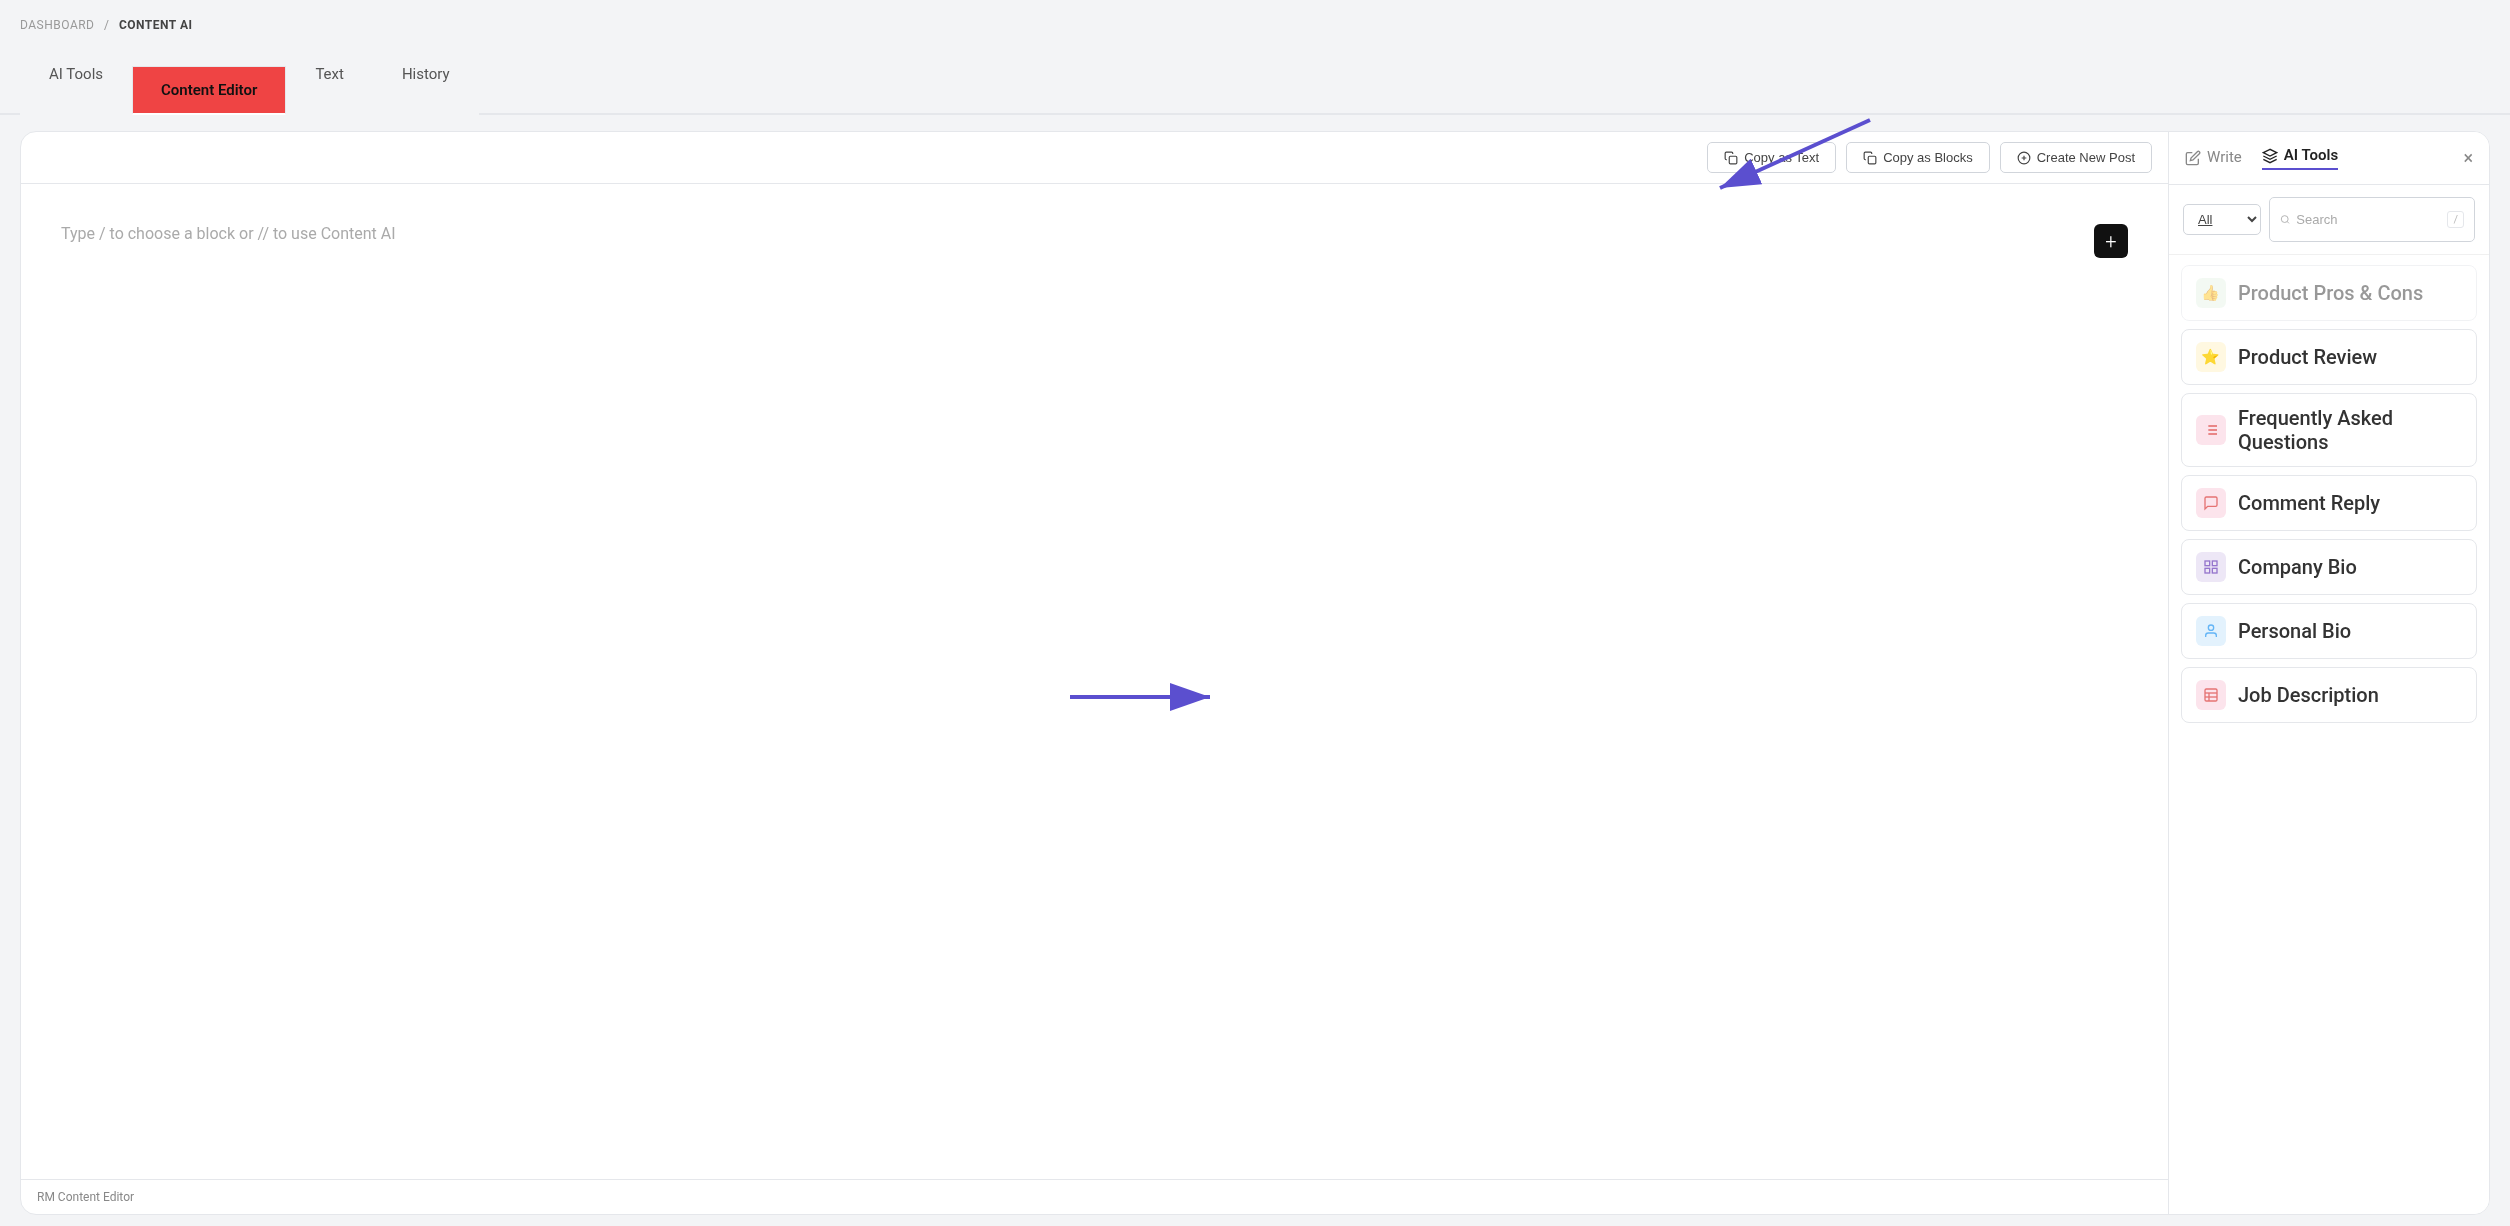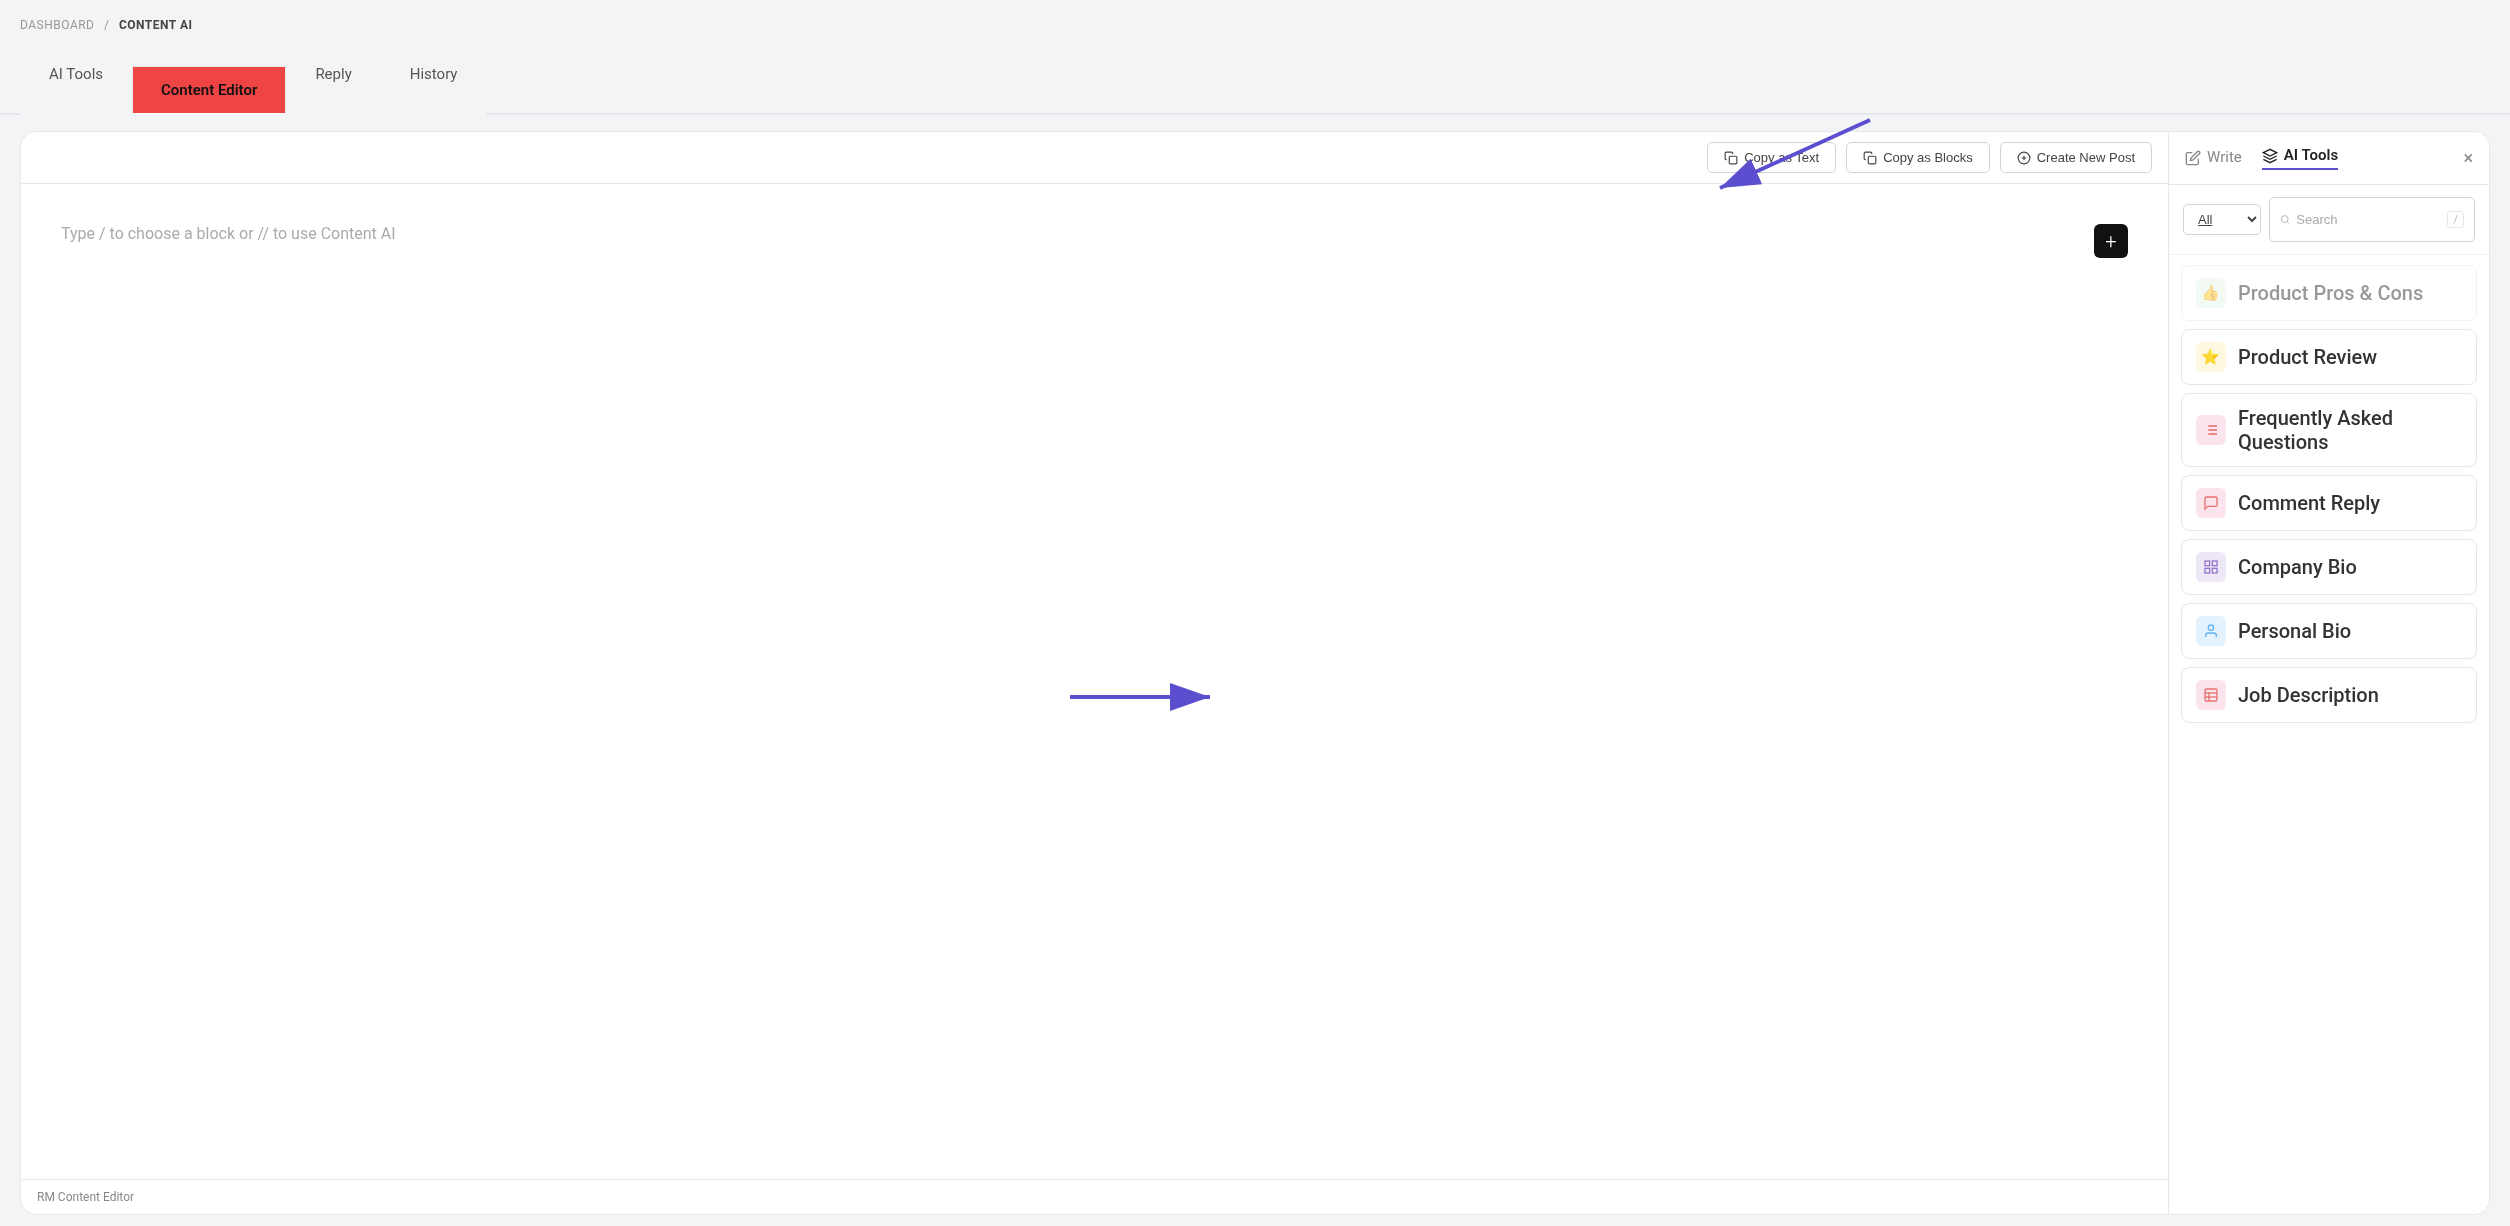--- a/index.html
+++ b/index.html
@@ -283,21 +283,21 @@
 
 <div class="breadcrumb">
   <span>DASHBOARD</span>
   <span class="sep">/</span>
   <span class="current">CONTENT AI</span>
 </div>
 
 <div class="tabs-bar">
   <div class="tab-item">AI Tools</div>
   <div class="tab-item active">Content Editor</div>
-  <div class="tab-item">Reply</div>
+  <div class="tab-item">Text</div>
   <div class="tab-item">History</div>
 </div>
 
 <div class="main-content">
   <div class="editor-wrapper">
 
     <div class="editor-left">
 
       <div class="editor-toolbar">
         <button class="toolbar-btn">

